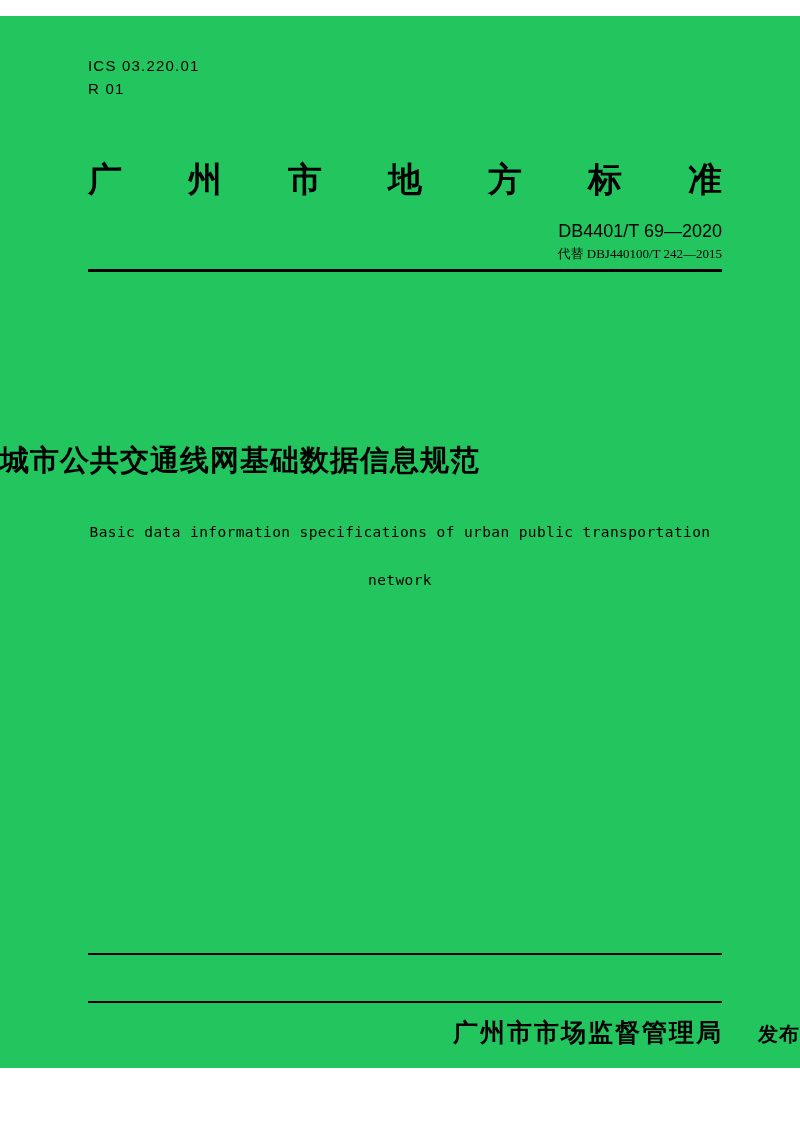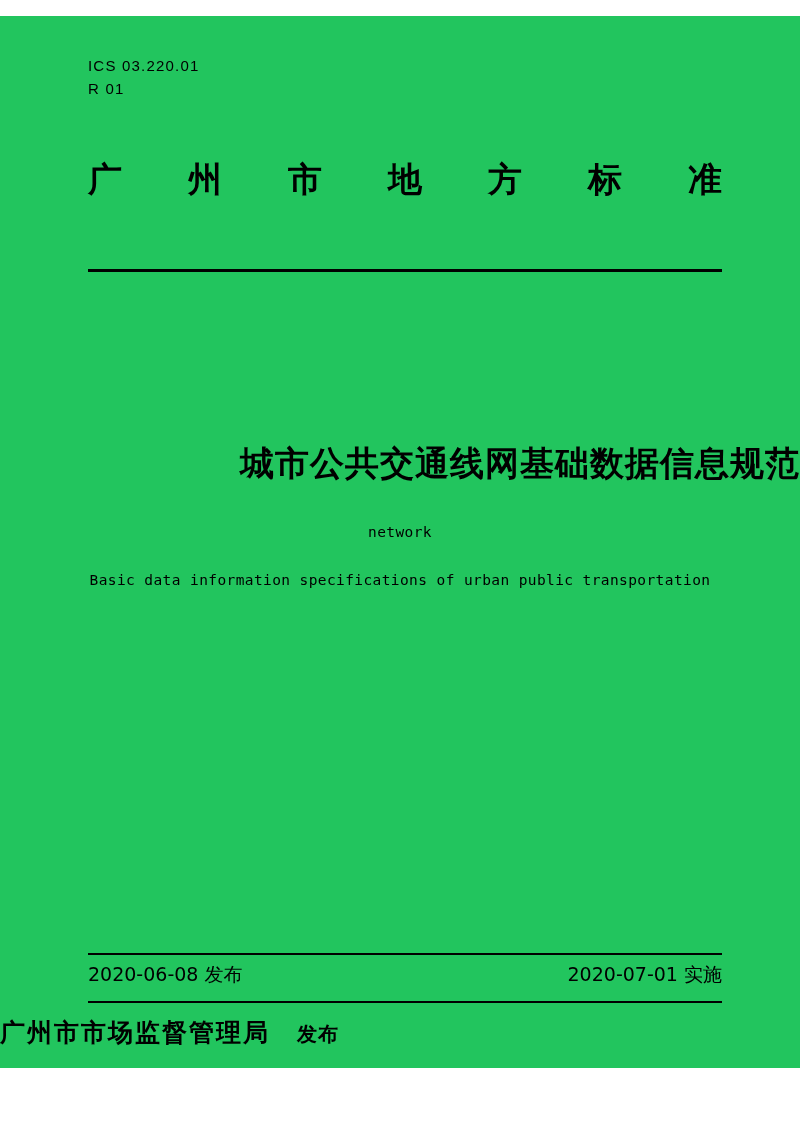--- a/index.html
+++ b/index.html
@@ -106,27 +106,26 @@
     height: 2px;
     background: #000;
   }
 
   
   .doc-title-cn {
     position: absolute;
     left: 0;
     right: 0;
     top: 425px;
-    text-align: right;
+    text-align: left;
     font-family: "DejaVu Sans", sans-serif;
     font-weight: bold;
-    font-size: 34px;
+    font-size: 29px;
     letter-spacing: 1px;
     color: #000;
-    padding-left: 44px;
   }
 
   
   .doc-title-en {
     position: absolute;
     left: 60px;
     right: 60px;
     top: 493px;
     text-align: center;
     font-family: "DejaVu Sans Mono", monospace;
@@ -148,22 +147,22 @@
     font-size: 19px;
     color: #000;
   }
 
   
   .publisher {
     position: absolute;
     left: 0;
     right: 0;
     top: 1000px;
-    text-align: left;
-    font-family: Liberation Sans, sans-serif;
+    text-align: right;
+    font-family: Liberation Mono, monospace;
     font-weight: bold;
     font-size: 25px;
     letter-spacing: 2px;
     color: #000;
   }
   .publisher .issue {
     font-size: 20px;
     margin-left: 18px;
     letter-spacing: 1px;
   }
@@ -182,36 +181,36 @@
   <div class="std-title">
     <span>广</span>
     <span>州</span>
     <span>市</span>
     <span>地</span>
     <span>方</span>
     <span>标</span>
     <span>准</span>
   </div>
 
+  <div class="std-no">
+    <div>DB4401/T 69—2020</div>
+    <div class="replaces">代替 DBJ440100/T 242—2015</div>
+  </div>
 
   <div class="rule-top"></div>
 
   <div class="doc-title-cn">城市公共交通线网基础数据信息规范</div>
 
   <div class="doc-title-en">
+    <div>Basic data information specifications of urban public transportation</div>
     <div>network</div>
-    <div>Basic data information specifications of urban public transportation</div>
   </div>
 
   <div class="rule-bottom"></div>
 
-  <div class="dates">
-    <span>2020-06-08 发布</span>
-    <span>2020-07-01 实施</span>
-  </div>
 
   <div class="rule-bottom2"></div>
 
   <div class="publisher">
     <span>广州市市场监督管理局</span>
     <span class="issue">发布</span>
   </div>
 
 </div>
 

